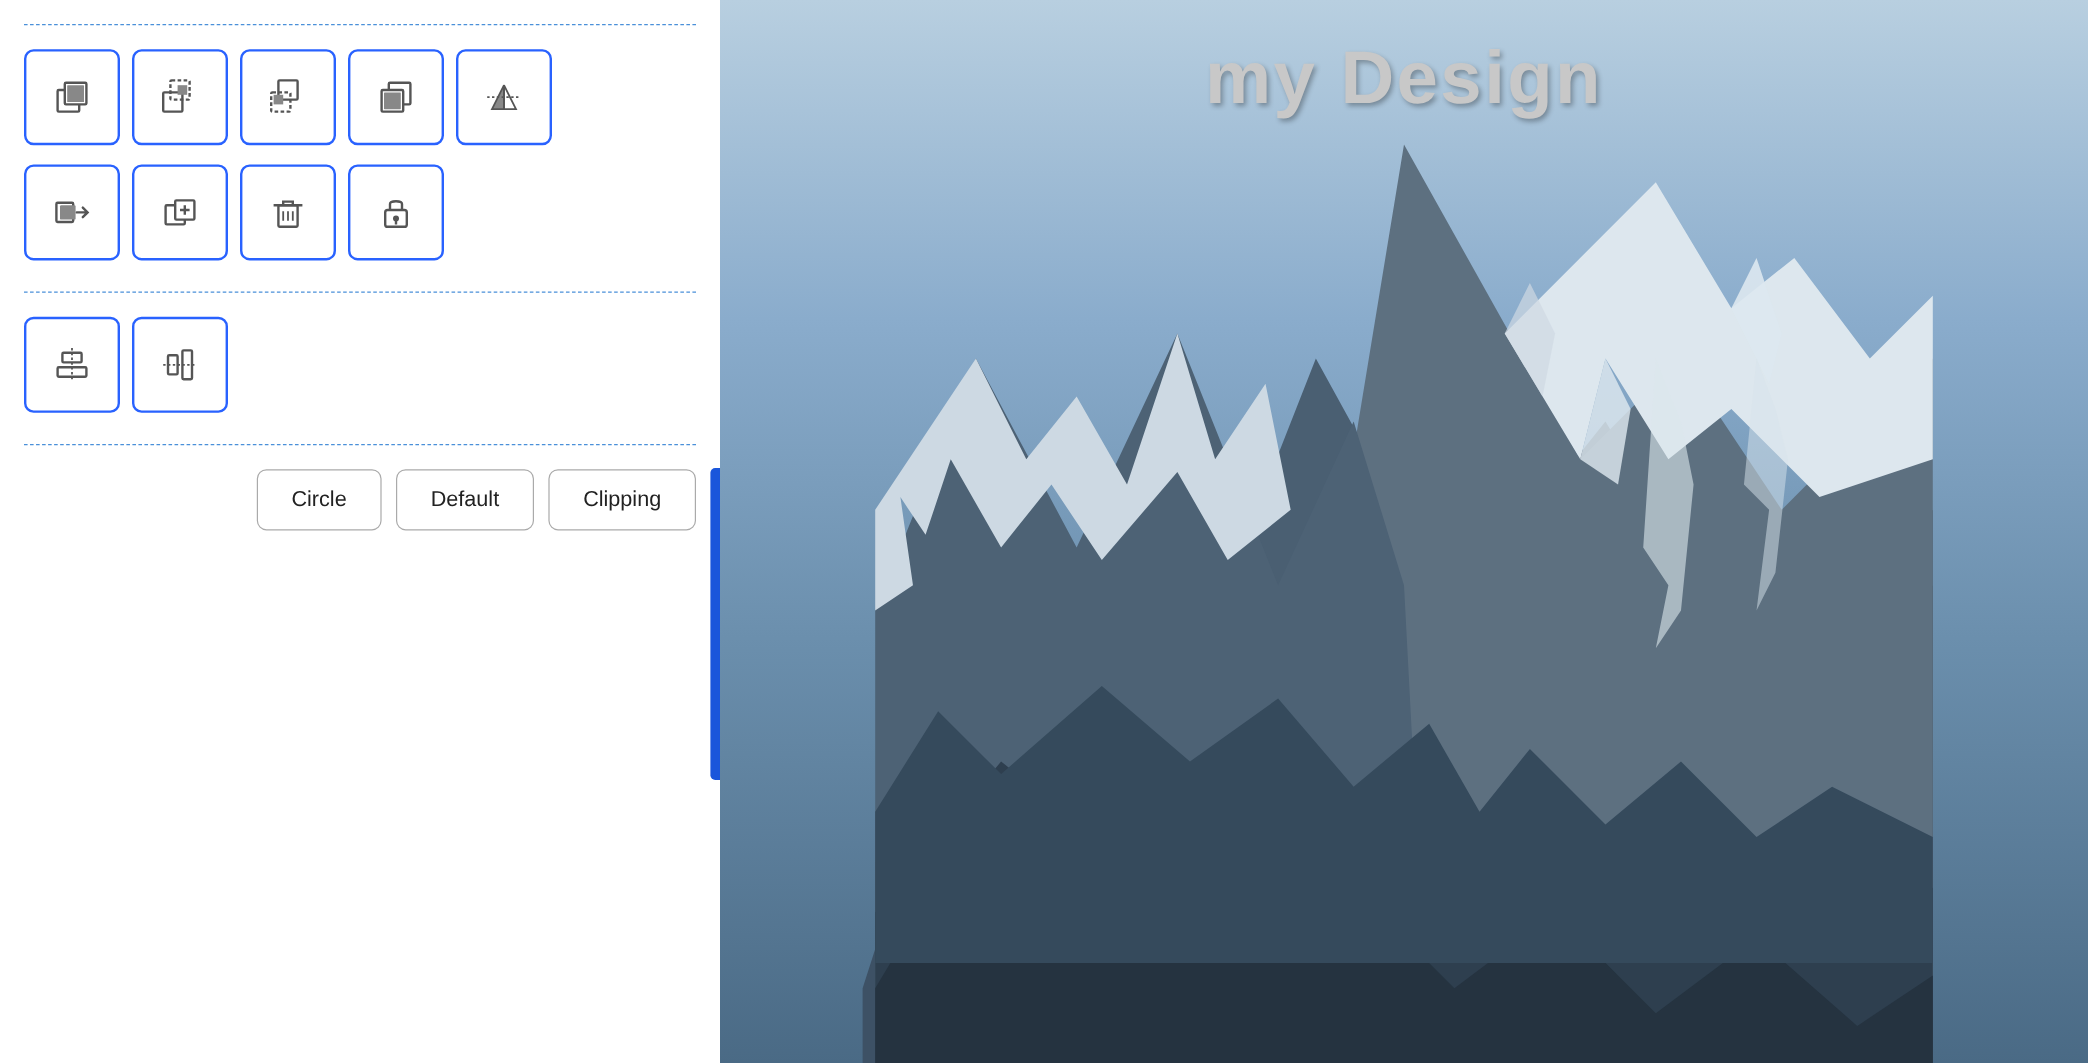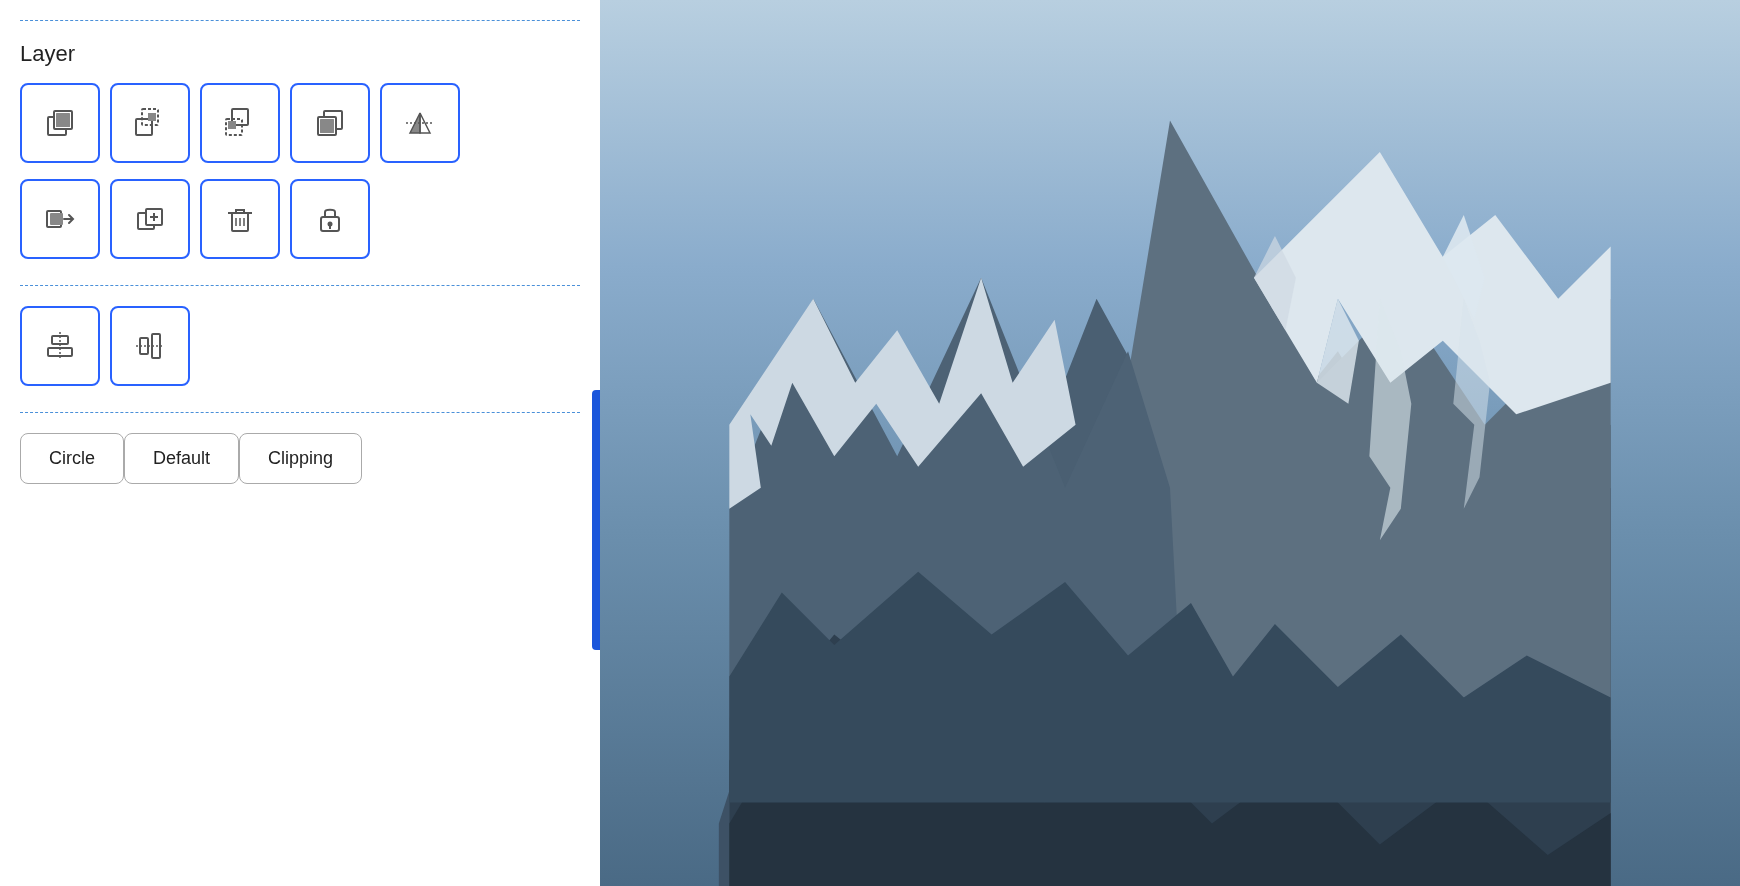--- a/index.html
+++ b/index.html
@@ -75,21 +75,22 @@
       right: 0;
       top: 390px;
       width: 8px;
       height: 260px;
       background: #1a56db;
       border-radius: 4px 0 0 4px;
     }
 
     .clipping-buttons {
       display: flex;
-      gap: 0;
+      gap: 12px;
+      justify-content: flex-end;
     }
 
     .clip-btn {
       padding: 14px 28px;
       border: 1.5px solid #aaa;
       border-radius: 8px;
       background: #fff;
       font-size: 18px;
       color: #222;
       cursor: pointer;
@@ -133,21 +134,20 @@
       width: 36px;
       height: 36px;
     }
   </style>
 </head>
 <body>
 
 <div class="left-panel">
   <hr class="divider-top">
 
-  <div class="section-title">Layer</div>
 
   <div class="button-grid">
 
     <button class="tool-btn" title="Bring to Front">
       <svg class="icon-svg" viewBox="0 0 36 36" fill="none" xmlns="http://www.w3.org/2000/svg">
         <rect x="6" y="12" width="18" height="18" rx="1" fill="none" stroke="#555" stroke-width="2"></rect>
         <rect x="12" y="6" width="18" height="18" rx="1" fill="#fff" stroke="#555" stroke-width="2"></rect>
         <rect x="14" y="8" width="14" height="14" rx="0.5" fill="#888" stroke="none"></rect>
       </svg>
     </button>
@@ -253,20 +253,21 @@
   <div class="clipping-buttons">
     <button class="clip-btn">Circle</button>
     <button class="clip-btn">Default</button>
     <button class="clip-btn">Clipping</button>
   </div>
 
   <div class="vertical-bar"></div>
 </div>
 
 <div class="right-panel">
+  <div class="design-title">my Design</div>
 
   <svg class="mountain-svg" viewBox="0 0 840 760" xmlns="http://www.w3.org/2000/svg" preserveAspectRatio="xMidYMax meet">
 
     <defs>
       <linearGradient id="skyGrad" x1="0" y1="0" x2="0" y2="1">
         <stop offset="0%" stop-color="#b8d0e4"></stop>
         <stop offset="100%" stop-color="#7a9fb8"></stop>
       </linearGradient>
       <linearGradient id="snowGrad" x1="0" y1="0" x2="0" y2="1">
         <stop offset="0%" stop-color="#e8eff5"></stop>

